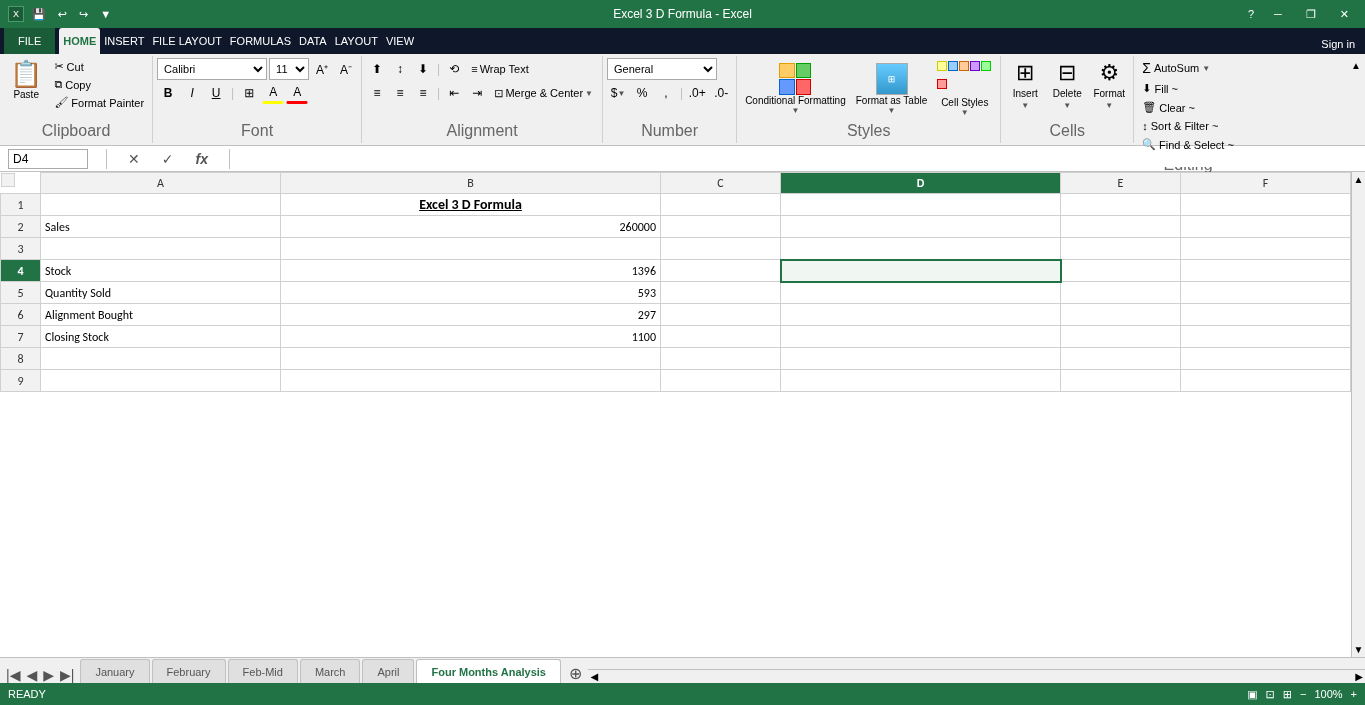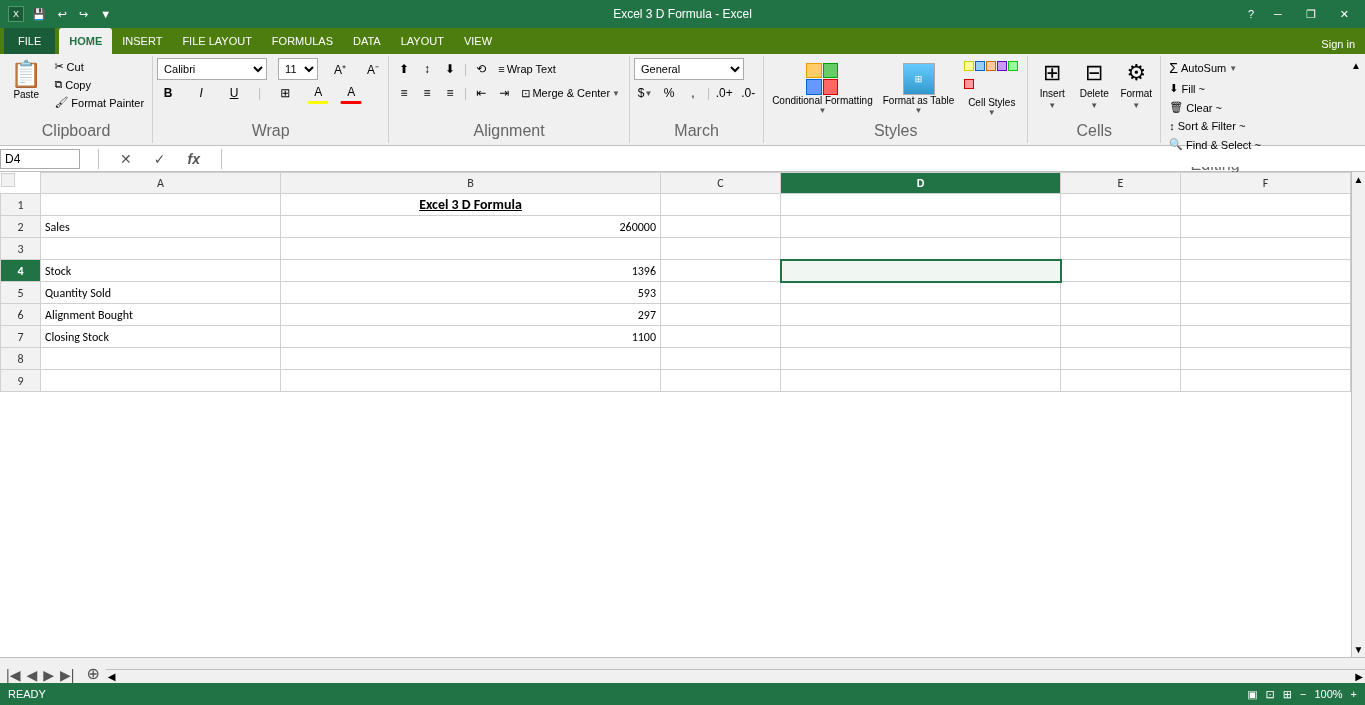--- a/index.html
+++ b/index.html
@@ -17,28 +17,28 @@
     }
     .title-bar-left { display: flex; align-items: center; gap: 4px; }
     .title-bar-center { font-size: 12px; color: white; position: absolute; left: 50%; transform: translateX(-50%); }
     .title-bar-right { display: flex; align-items: center; gap: 8px; font-size: 11px; }
     .title-icon { width: 16px; height: 16px; background: #1a5c38; display: inline-block; border: 1px solid #4a9a6a; font-size: 9px; color: white; display: flex; align-items: center; justify-content: center; }
     .qs-icon { color: white; font-size: 11px; cursor: pointer; padding: 2px 4px; }
     .win-btn { color: white; font-size: 11px; padding: 2px 8px; cursor: pointer; }
 
     
     .ribbon-tabs {
-      background: #4d7c0f;
+      background: #0f172a;
       display: flex;
       align-items: flex-end;
       padding: 0 0 0 4px;
       height: 26px;
     }
     .ribbon-tab {
-      padding: 4px 10px;
+      padding: 4px 4px;
       font-size: 11px;
       cursor: pointer;
       color: white;
       height: 100%;
       display: flex;
       align-items: center;
     }
     .ribbon-tab.active {
       background: #f0f0f0;
       color: #217346;
@@ -114,21 +114,21 @@
       cursor: pointer;
       font-size: 10px;
       border-radius: 2px;
       min-width: 44px;
     }
     .paste-icon { font-size: 26px; color: #555; line-height: 1.1; }
     .small-btns { display: flex; flex-direction: column; gap: 1px; }
 
     
     .font-group-content { display: flex; flex-direction: column; gap: 2px; }
-    .font-row { display: flex; align-items: center; gap: 11px; }
+    .font-row { display: flex; align-items: center; gap: 2px; }
     .font-select {
       font-size: 11px;
       border: 1px solid #aaa;
       background: white;
       padding: 1px 2px;
       width: 110px;
       height: 22px;
     }
     .size-select {
       font-size: 11px;
@@ -181,21 +181,21 @@
     
     .editing-section { display: flex; align-items: flex-start; gap: 2px; }
 
     
     .formula-bar {
       background: white;
       border-bottom: 1px solid #c0c0c0;
       display: flex;
       align-items: center;
       height: 26px;
-      padding: 0 0;
+      padding: 0 8px;
       gap: 16px;
     }
     .name-box {
       width: 80px;
       border: 1px solid #aaa;
       padding: 1px 4px;
       font-size: 12px;
       height: 20px;
       background: white;
     }
@@ -436,21 +436,21 @@
       <div class="font-row">
         <button class="icon-btn bold">B</button>
         <button class="icon-btn italic">I</button>
         <button class="icon-btn underline">U</button>
         <span style="color:#c0c0c0;margin:0 2px;">|</span>
         <button class="icon-btn">⊞</button>
         <button class="icon-btn" style="border-bottom: 3px solid #ffff00;">A</button>
         <button class="icon-btn" style="border-bottom: 3px solid #ff0000;">A</button>
       </div>
     </div>
-    <div class="ribbon-group-label">Wrap</div>
+    <div class="ribbon-group-label">Font</div>
   </div>
 
   <div class="ribbon-group">
     <div class="ribbon-group-content align-section">
       <div style="display:flex;flex-direction:column;gap:2px;">
         <div class="align-row">
           <button class="icon-btn">⬆</button>
           <button class="icon-btn">↕</button>
           <button class="icon-btn">⬇</button>
           <span style="color:#c0c0c0;margin:0 2px;">|</span>
@@ -485,21 +485,21 @@
       </select>
       <div style="display:flex;align-items:center;gap:2px;">
         <button class="icon-btn">$<span class="dropdown-arrow">▼</span></button>
         <button class="icon-btn">%</button>
         <button class="icon-btn">,</button>
         <span style="color:#c0c0c0;margin:0 1px;">|</span>
         <button class="icon-btn">.0+</button>
         <button class="icon-btn">.0-</button>
       </div>
     </div>
-    <div class="ribbon-group-label">March</div>
+    <div class="ribbon-group-label">Number</div>
   </div>
 
   <div class="ribbon-group">
     <div class="ribbon-group-content styles-section">
       <div class="styles-btn">
         <div style="display:grid;grid-template-columns:1fr 1fr;gap:1px;width:32px;height:32px;">
           <div style="background:#ffcc66;border:1px solid #e0a000;"></div>
           <div style="background:#66cc66;border:1px solid #00a000;"></div>
           <div style="background:#6699ff;border:1px solid #0066cc;"></div>
           <div style="background:#ff6666;border:1px solid #cc0000;"></div>
@@ -718,20 +718,28 @@
   </div>
 </div>
 
 <div class="tab-bar">
   <div class="tab-nav">
     <span class="tab-nav-btn">|◀</span>
     <span class="tab-nav-btn">◀</span>
     <span class="tab-nav-btn">▶</span>
     <span class="tab-nav-btn">▶|</span>
   </div>
+  <div class="sheet-tabs">
+    <div class="sheet-tab">January</div>
+    <div class="sheet-tab">February</div>
+    <div class="sheet-tab">Feb-Mid</div>
+    <div class="sheet-tab">March</div>
+    <div class="sheet-tab">April</div>
+    <div class="sheet-tab active">Four Months Analysis</div>
+  </div>
   <span class="tab-add">⊕</span>
   <div style="flex:1;display:flex;align-items:flex-end;">
     <div class="scrollbar-h" style="display:flex;align-items:center;padding:0 2px;">
       <span style="font-size:10px;cursor:pointer;">◀</span>
       <div style="flex:1;"></div>
       <span style="font-size:10px;cursor:pointer;">▶</span>
     </div>
   </div>
 </div>
 

